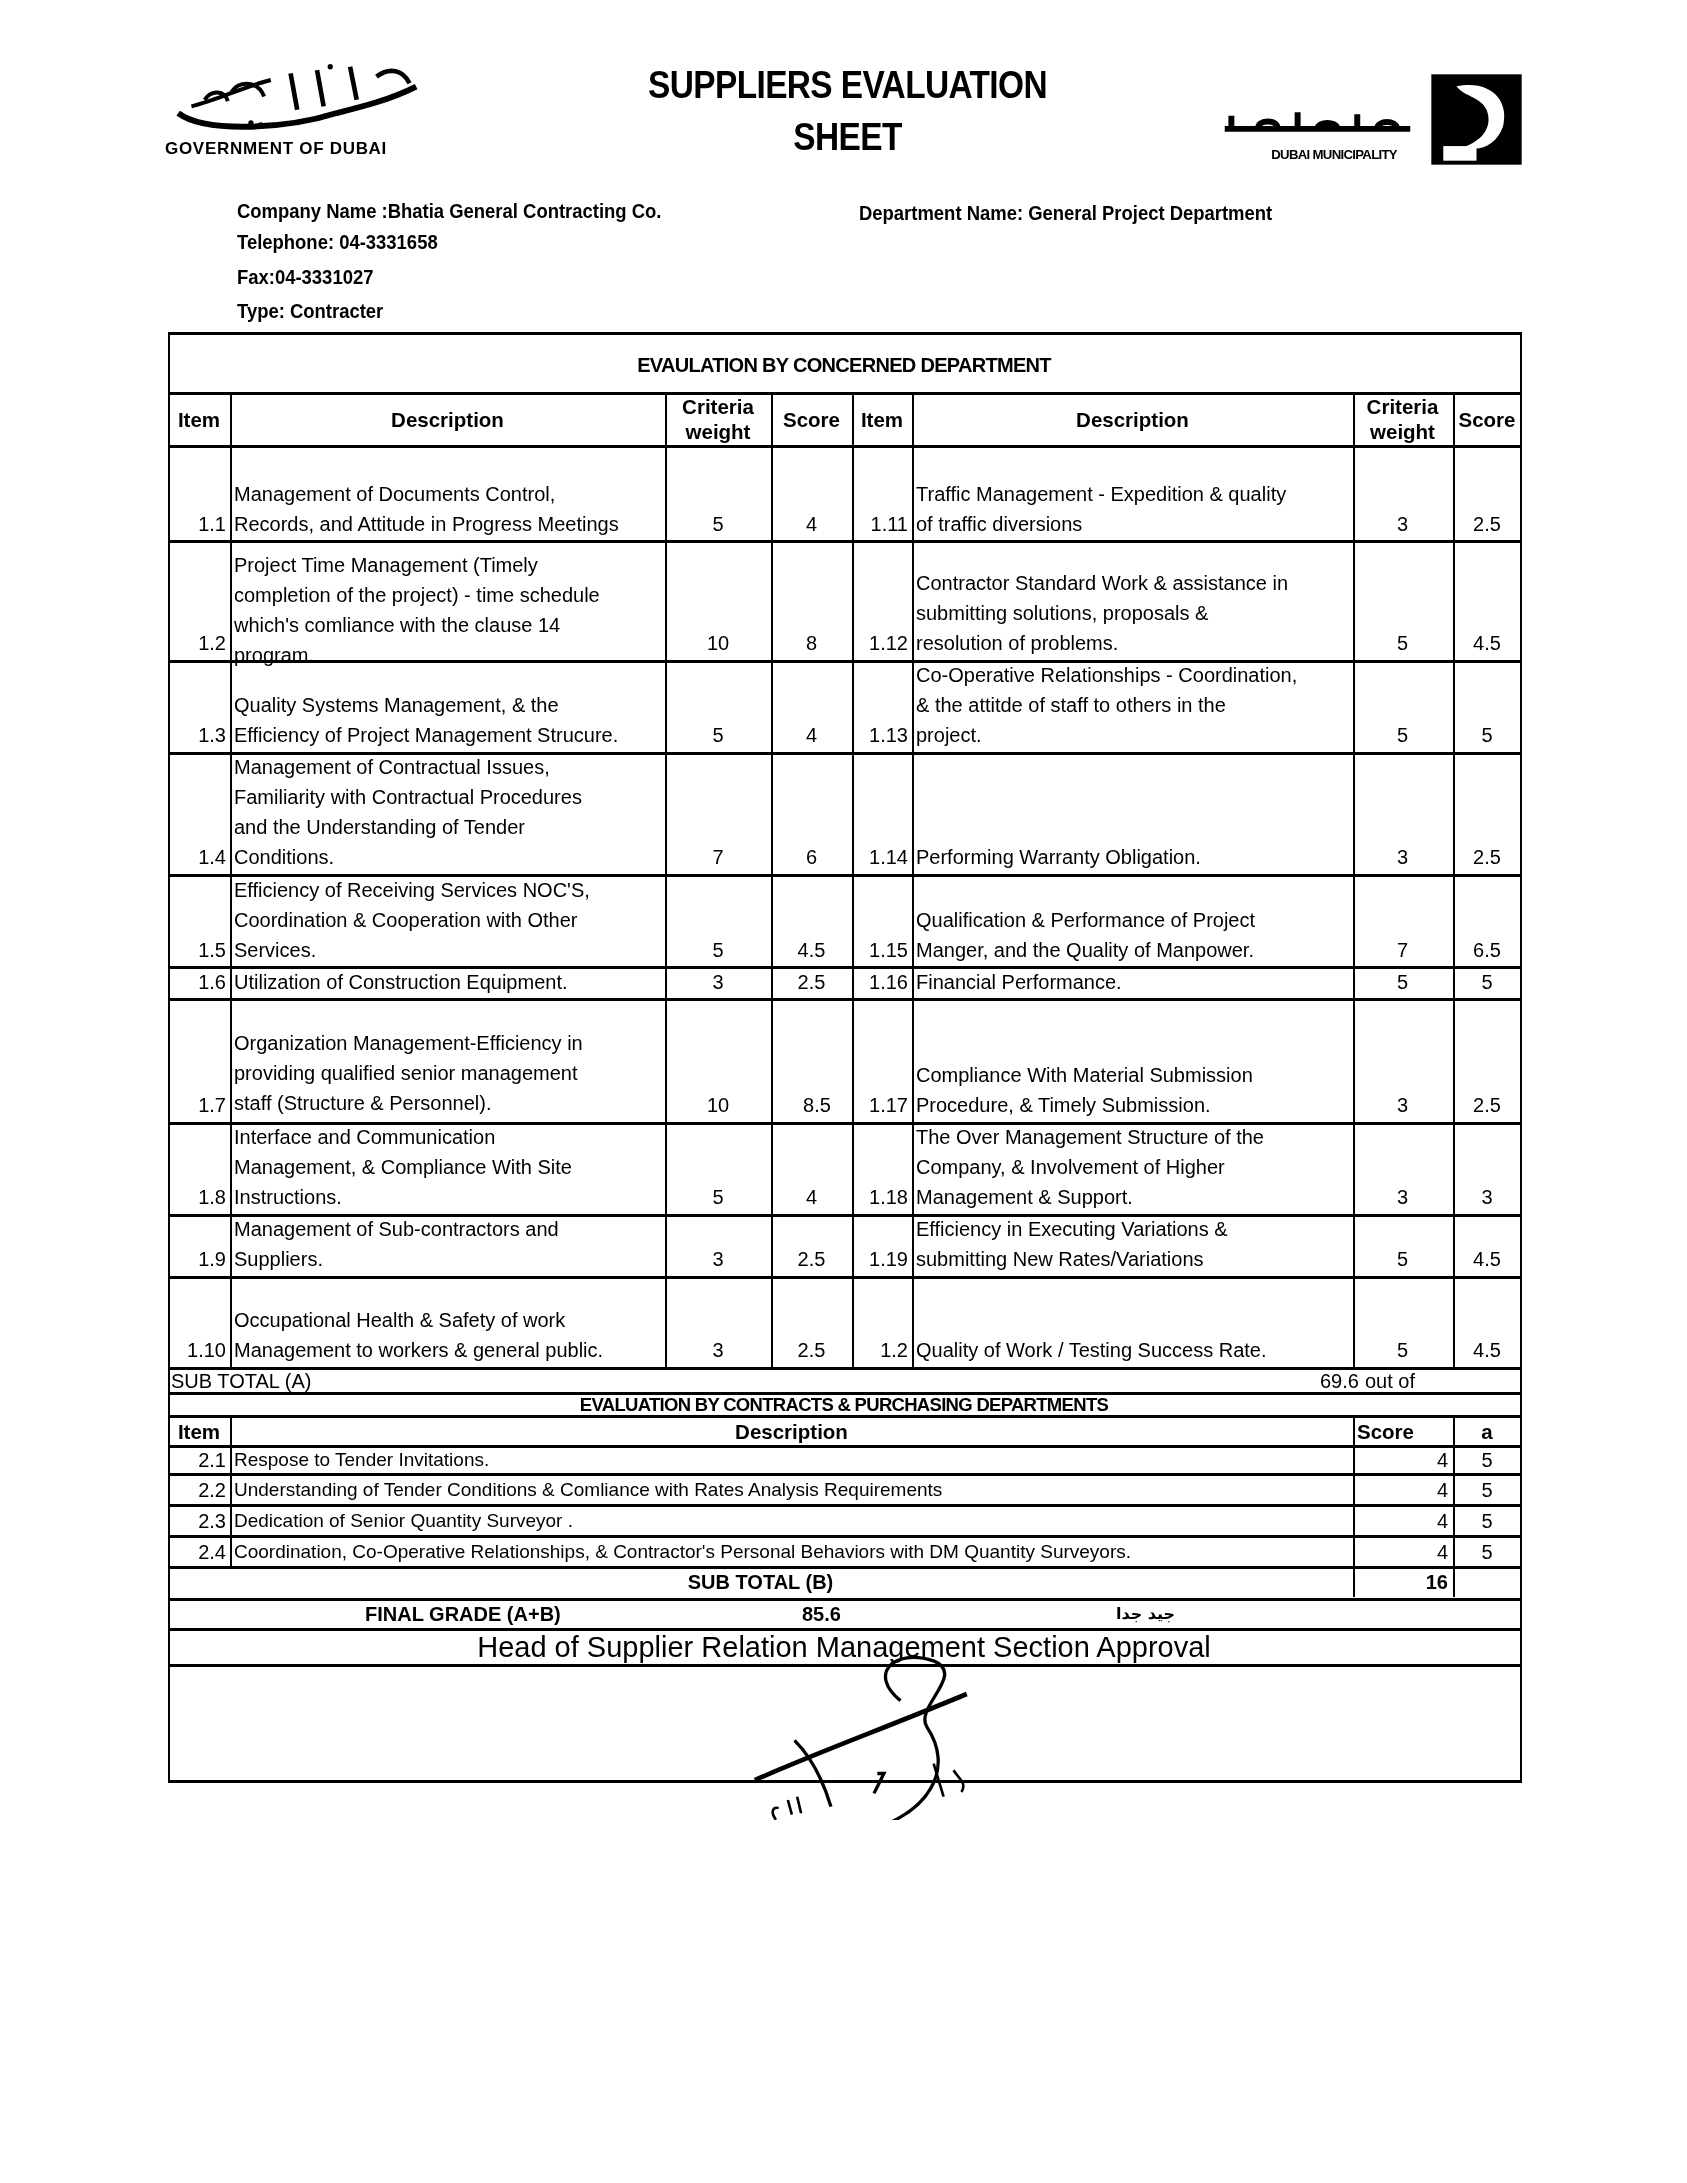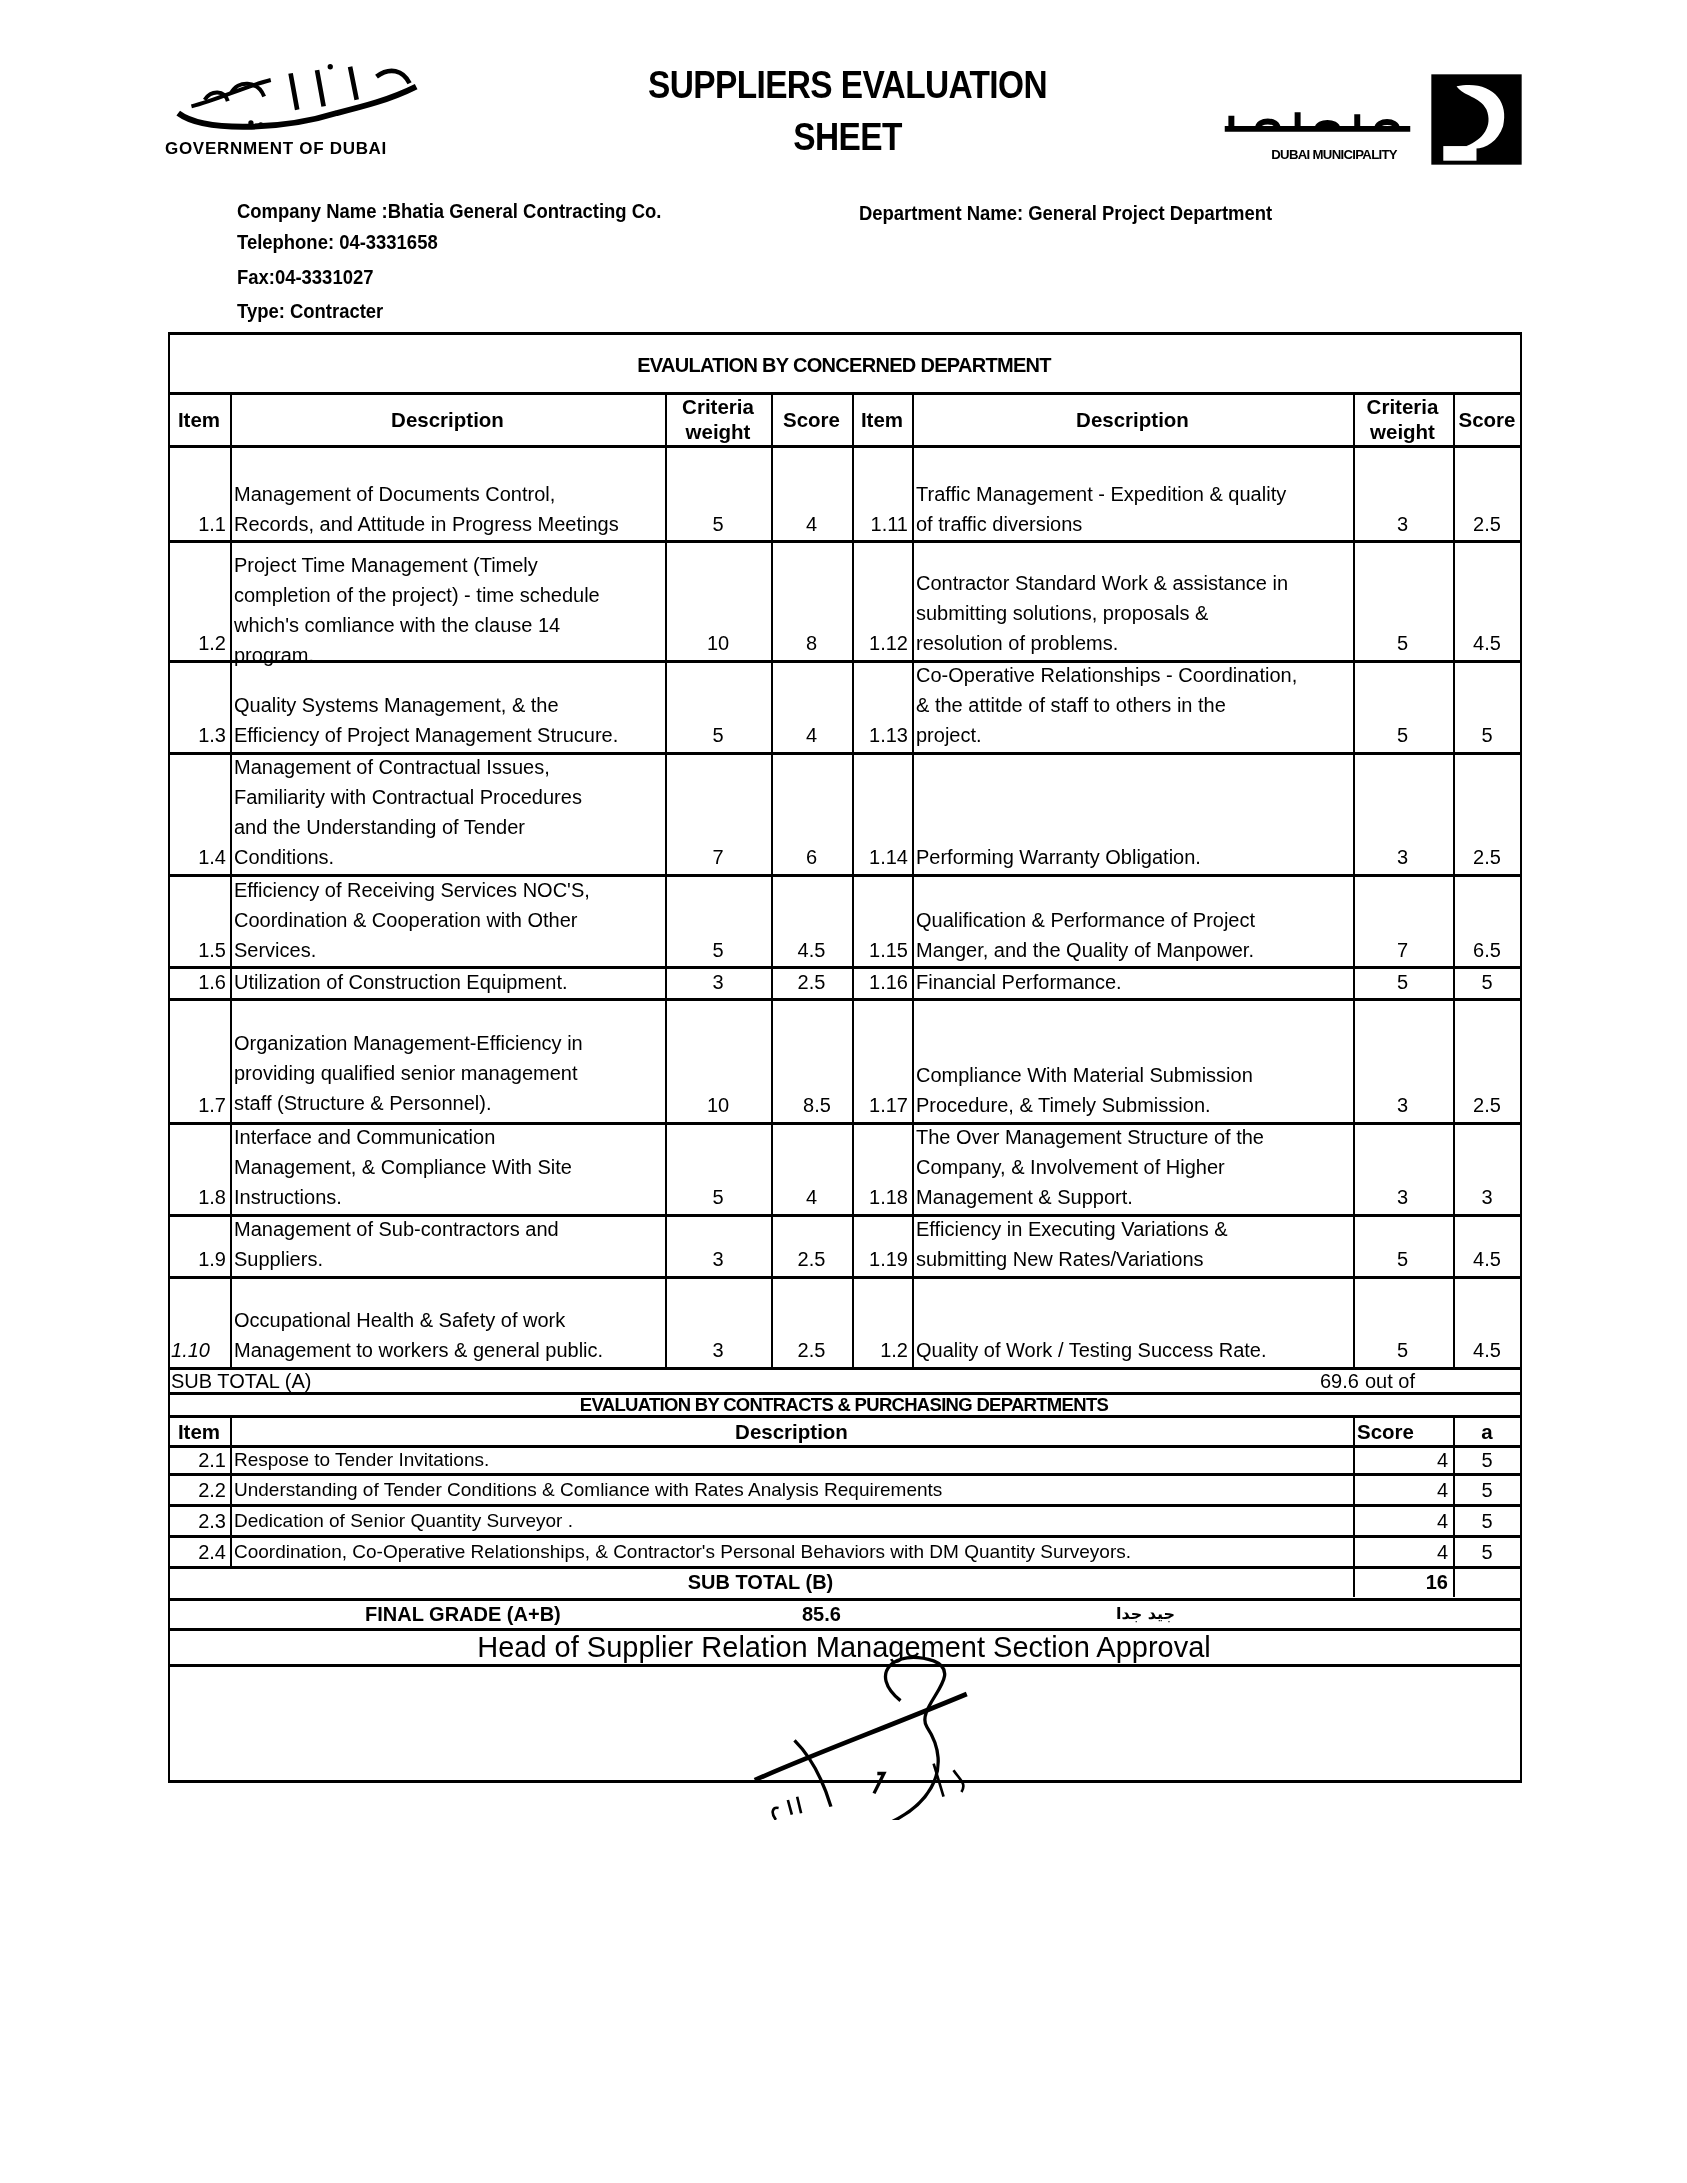--- a/index.html
+++ b/index.html
@@ -233,21 +233,21 @@
     </div>
     <div class="cell c" style="left: 665px; top: 1217px; width: 106px; height: 58px;">3</div>
     <div class="cell c" style="left: 771px; top: 1217px; width: 81px; height: 58px;">2.5</div>
     <div class="cell r" style="left: 852px; top: 1217px; width: 60px; height: 58px;">1.19</div>
     <div class="cell desc" style="left: 912px; top: 1217px; width: 441px; height: 58px;">
       <span>Efficiency in Executing Variations &amp;</span>
       <span>submitting New Rates/Variations</span>
     </div>
     <div class="cell c" style="left: 1353px; top: 1217px; width: 99px; height: 58px;">5</div>
     <div class="cell c" style="left: 1453px; top: 1217px; width: 68px; height: 58px;">4.5</div>
-    <div class="cell r" style="left: 152px; top: 1279px; width: 62px; height: 87px; font-style: italic;">1.10</div>
+    <div class="cell r" style="left: 168px; top: 1279px; width: 62px; height: 87px;">1.10</div>
     <div class="cell desc" style="left: 230px; top: 1279px; width: 435px; height: 87px;">
       <span>Occupational Health &amp; Safety of work</span>
       <span>Management to workers &amp; general public.</span>
     </div>
     <div class="cell c" style="left: 665px; top: 1279px; width: 106px; height: 87px;">3</div>
     <div class="cell c" style="left: 771px; top: 1279px; width: 81px; height: 87px;">2.5</div>
     <div class="cell r" style="left: 852px; top: 1279px; width: 60px; height: 87px;">1.2</div>
     <div class="cell desc" style="left: 912px; top: 1279px; width: 441px; height: 87px;">
       <span>Quality of Work / Testing Success Rate.</span>
     </div>

